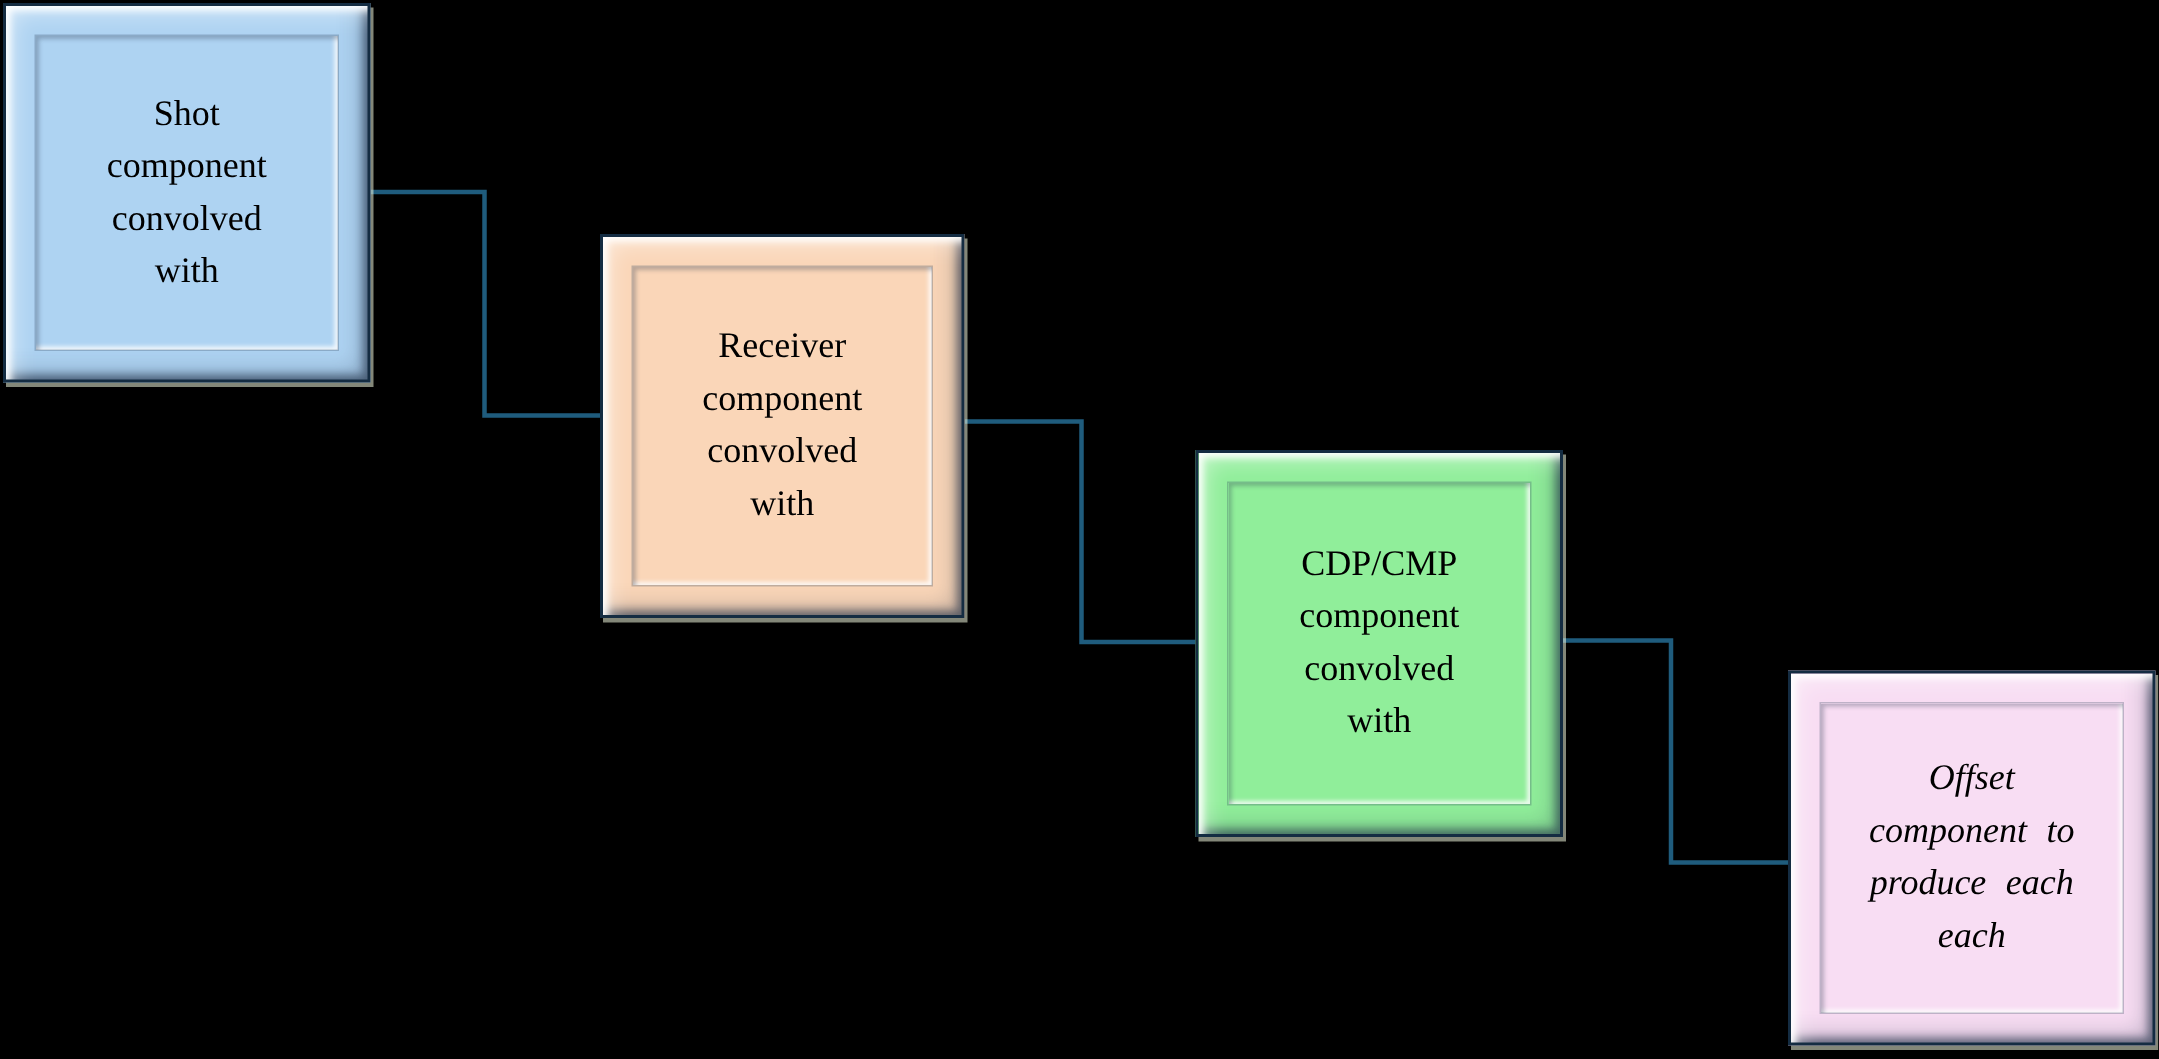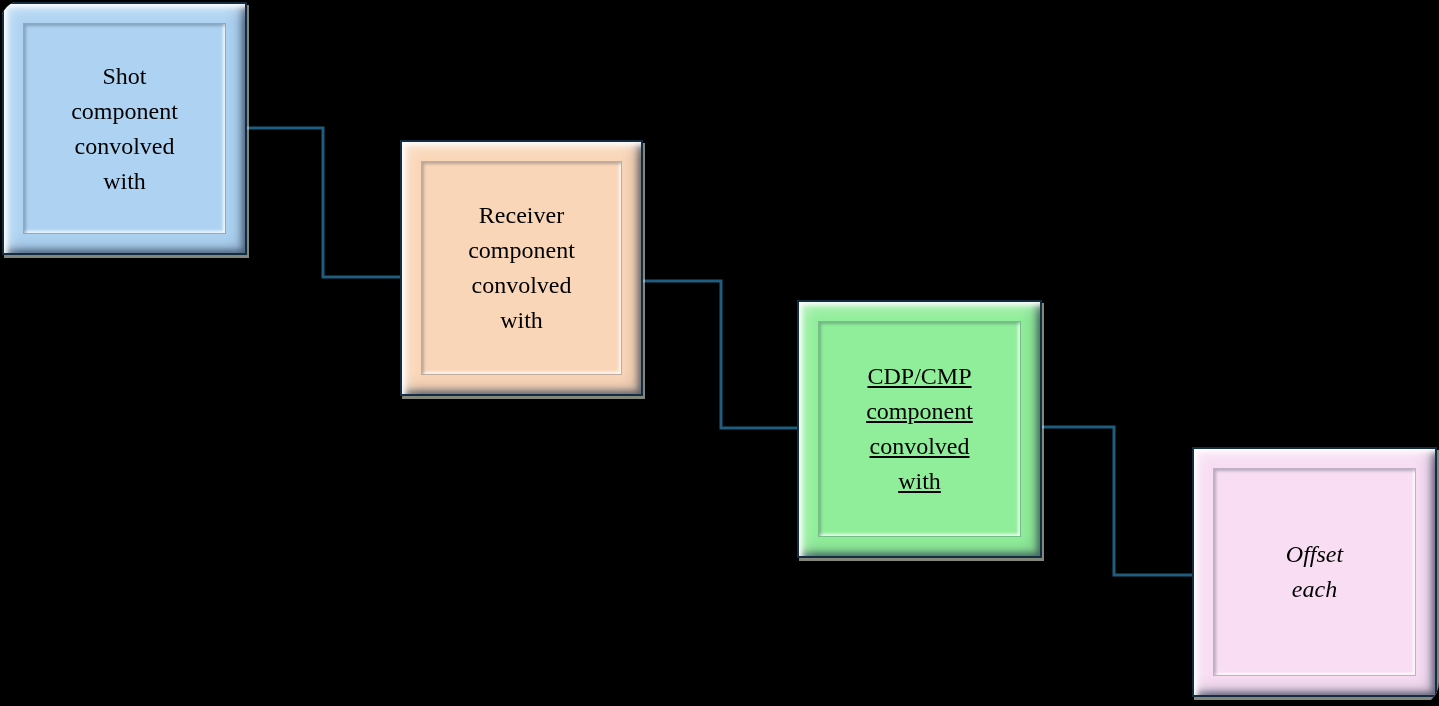--- a/index.html
+++ b/index.html
@@ -7,21 +7,20 @@
     padding: 0;
     background: #000000;
   }
   .canvas {
     position: relative;
     width: 1439px;
     height: 706px;
     background: #000000;
     overflow: hidden;
     font-family: "Liberation Serif", serif;
-    border-radius: 24px;
   }
   .connectors {
     position: absolute;
     left: 0;
     top: 0;
     width: 1439px;
     height: 706px;
   }
   .connectors polyline {
     fill: none;
@@ -59,22 +58,22 @@
   .txt-line {
     font-size: 24px;
     line-height: 35px;
     color: #000000;
     white-space: nowrap;
   }
   .node.wide-words .txt-line {
     word-spacing: 7px;
   }
   .n0 { left: 2px;    top: 2px;   width: 245px; height: 253px; }
-  .n1 { left: 400px;  top: 140px; width: 243px; height: 256px; }
-  .n2 { left: 797px;  top: 300px; width: 245px; height: 258px; text-decoration: underline; }
+  .n1 { left: 400px;  top: 156px; width: 243px; height: 256px; }
+  .n2 { left: 797px;  top: 300px; width: 245px; height: 258px; }
   .n3 { left: 1192px; top: 447px; width: 245px; height: 250px; font-style: italic; }
 </style>
 </head>
 <body>
 
 <div class="canvas">
 
   <svg class="connectors" width="1439" height="706" viewBox="0 0 1439 706" xmlns="http://www.w3.org/2000/svg">
     <polyline points="247,128 323,128 323,277 400,277" stroke="#1F5C7D"></polyline>
     <polyline points="643,281 721,281 721,428 797,428" stroke="#1F5C7D"></polyline>
@@ -104,17 +103,19 @@
       <div class="txt-line">CDP/CMP</div>
       <div class="txt-line">component</div>
       <div class="txt-line">convolved</div>
       <div class="txt-line">with</div>
     </div>
   </div>
 
   <div class="node n3 wide-words" style="--fill: #F8DDF3;">
     <div class="panel">
       <div class="txt-line">Offset</div>
+      <div class="txt-line">component to</div>
+      <div class="txt-line">produce each</div>
       <div class="txt-line">each</div>
     </div>
   </div>
 
 </div>
 
 </body></html>

